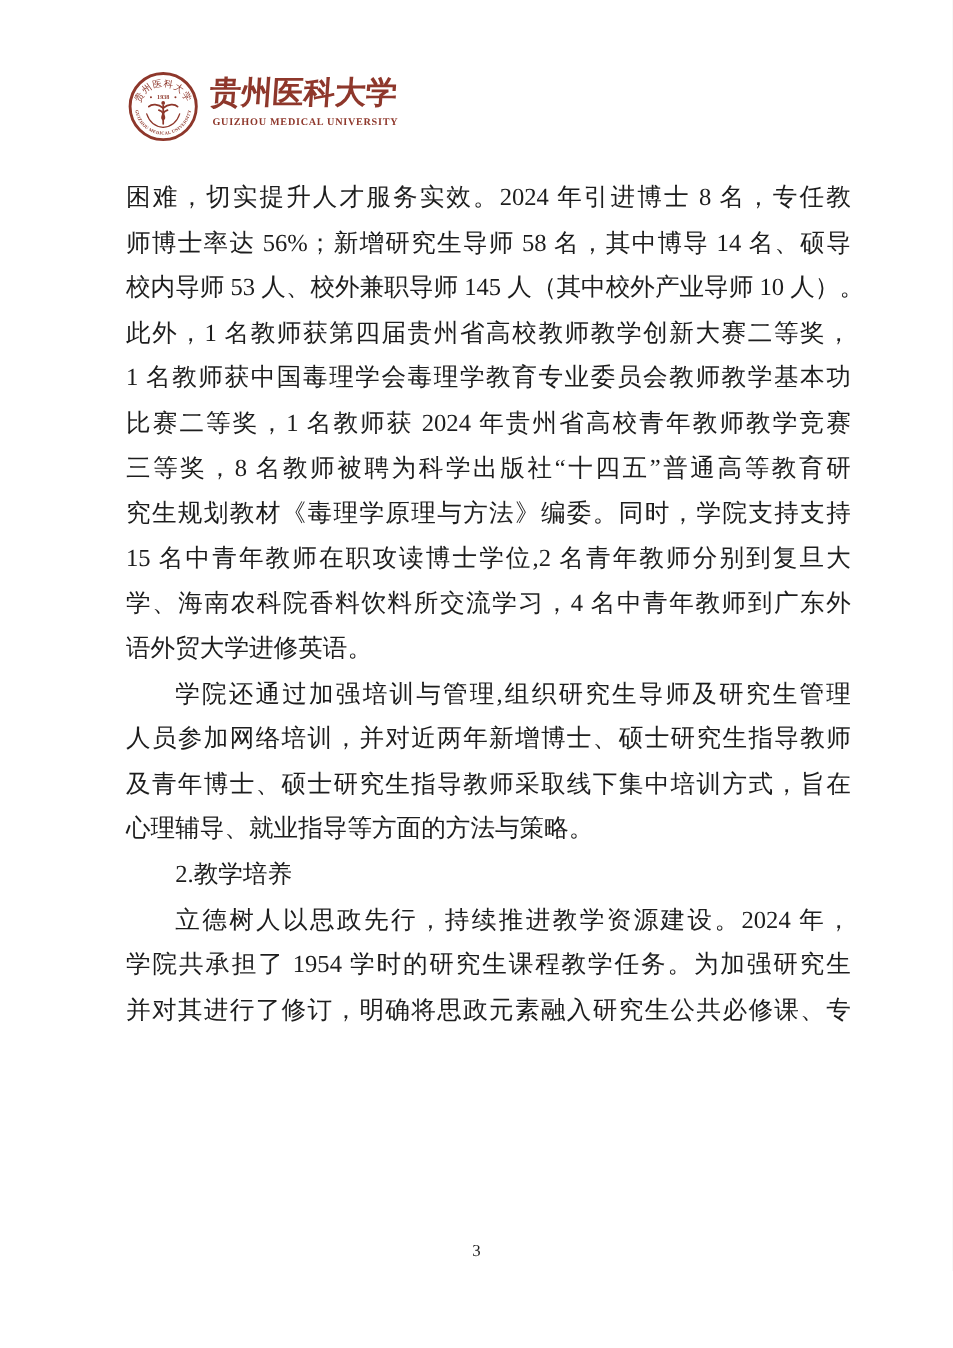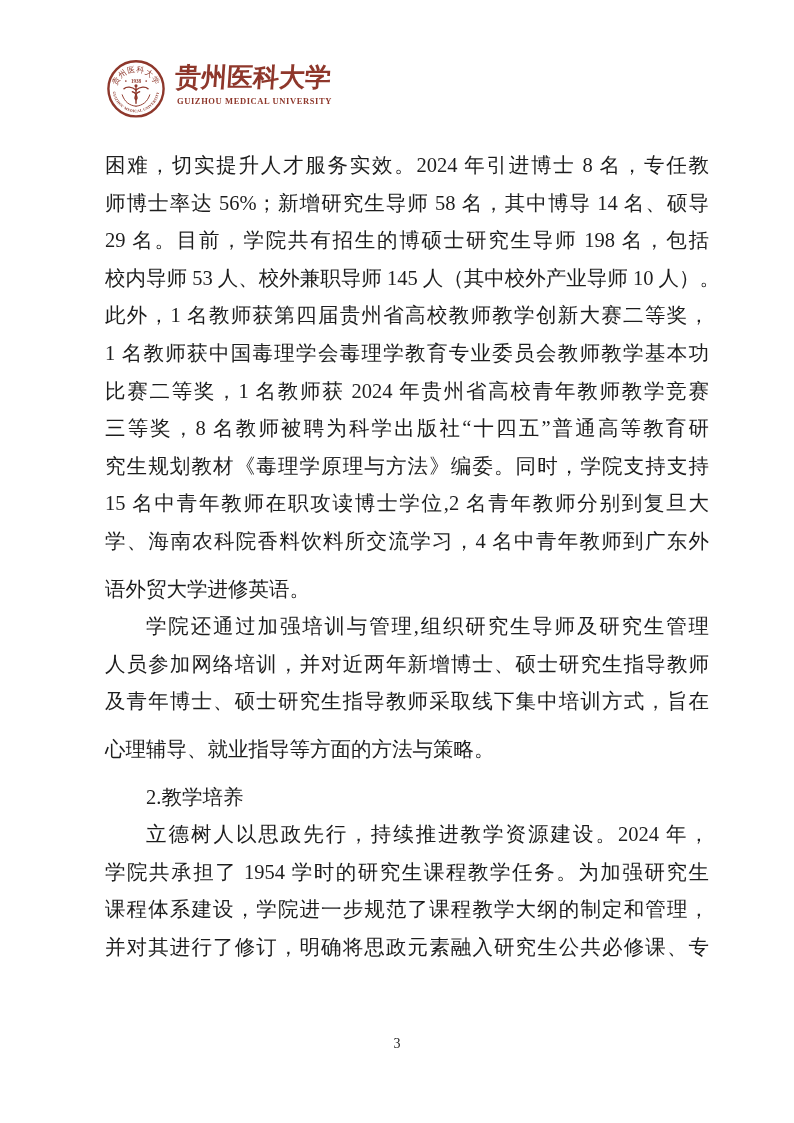--- a/index.html
+++ b/index.html
@@ -39,21 +39,21 @@
   .body-text { position:absolute; left:105px; top:147px; width:604px; }
   .line {
     height:37.6px; line-height:37.6px;
     font-size:20.5px;
     color:var(--ink);
     white-space:nowrap;
     text-align:justify;
     text-align-last:justify;
     text-justify:inter-character;
   }
-  .line.end    { text-align-last:left;margin-top:10px; }
+  .line.end    { text-align-last:left; }
   .line.indent { text-indent:41px; }
   
   .page-number {
     position:absolute; left:0; right:0; top:1036px;
     text-align:center;
     font-size:14px; color:var(--ink);
   }
 </style>
 </head>
 <body>
@@ -90,38 +90,36 @@
 
     <div class="brand">
       <div class="brand-zh">贵州医科大学</div>
       <div class="brand-en">GUIZHOU MEDICAL UNIVERSITY</div>
     </div>
   </header>
 
   <main class="body-text">
       <div class="line">困难，切实提升人才服务实效。2024 年引进博士 8 名，专任教</div>
       <div class="line">师博士率达 56%；新增研究生导师 58 名，其中博导 14 名、硕导</div>
-      <div class="line">29 名。目前，学院共有招生的博硕士研究生导师 198 名，包括</div>
       <div class="line">校内导师 53 人、校外兼职导师 145 人（其中校外产业导师 10 人）。</div>
       <div class="line">此外，1 名教师获第四届贵州省高校教师教学创新大赛二等奖，</div>
       <div class="line">1 名教师获中国毒理学会毒理学教育专业委员会教师教学基本功</div>
       <div class="line">比赛二等奖，1 名教师获 2024 年贵州省高校青年教师教学竞赛</div>
       <div class="line">三等奖，8 名教师被聘为科学出版社“十四五”普通高等教育研</div>
       <div class="line">究生规划教材《毒理学原理与方法》编委。同时，学院支持支持</div>
       <div class="line">15 名中青年教师在职攻读博士学位,2 名青年教师分别到复旦大</div>
       <div class="line">学、海南农科院香料饮料所交流学习，4 名中青年教师到广东外</div>
       <div class="line end">语外贸大学进修英语。</div>
       <div class="line indent">学院还通过加强培训与管理,组织研究生导师及研究生管理</div>
       <div class="line">人员参加网络培训，并对近两年新增博士、硕士研究生指导教师</div>
       <div class="line">及青年博士、硕士研究生指导教师采取线下集中培训方式，旨在</div>
       <div class="line end">心理辅导、就业指导等方面的方法与策略。</div>
       <div class="line indent end">2.教学培养</div>
       <div class="line indent">立德树人以思政先行，持续推进教学资源建设。2024 年，</div>
       <div class="line">学院共承担了 1954 学时的研究生课程教学任务。为加强研究生</div>
-      <div class="line">课程体系建设，学院进一步规范了课程教学大纲的制定和管理，</div>
       <div class="line">并对其进行了修订，明确将思政元素融入研究生公共必修课、专</div>
     </main>
 
   <footer>
     <div class="page-number">3</div>
   </footer>
 
 </div>
 
 </body></html>

